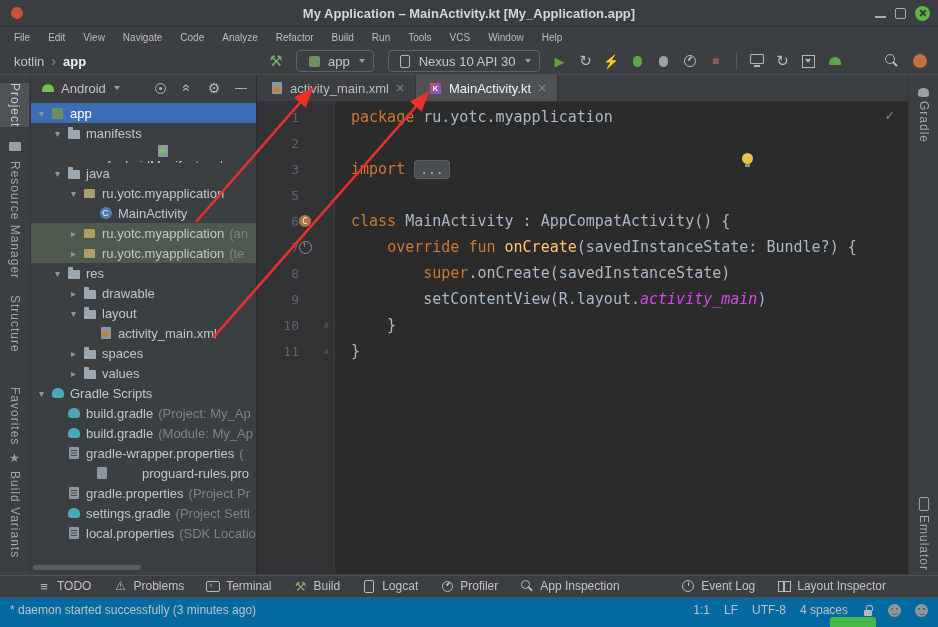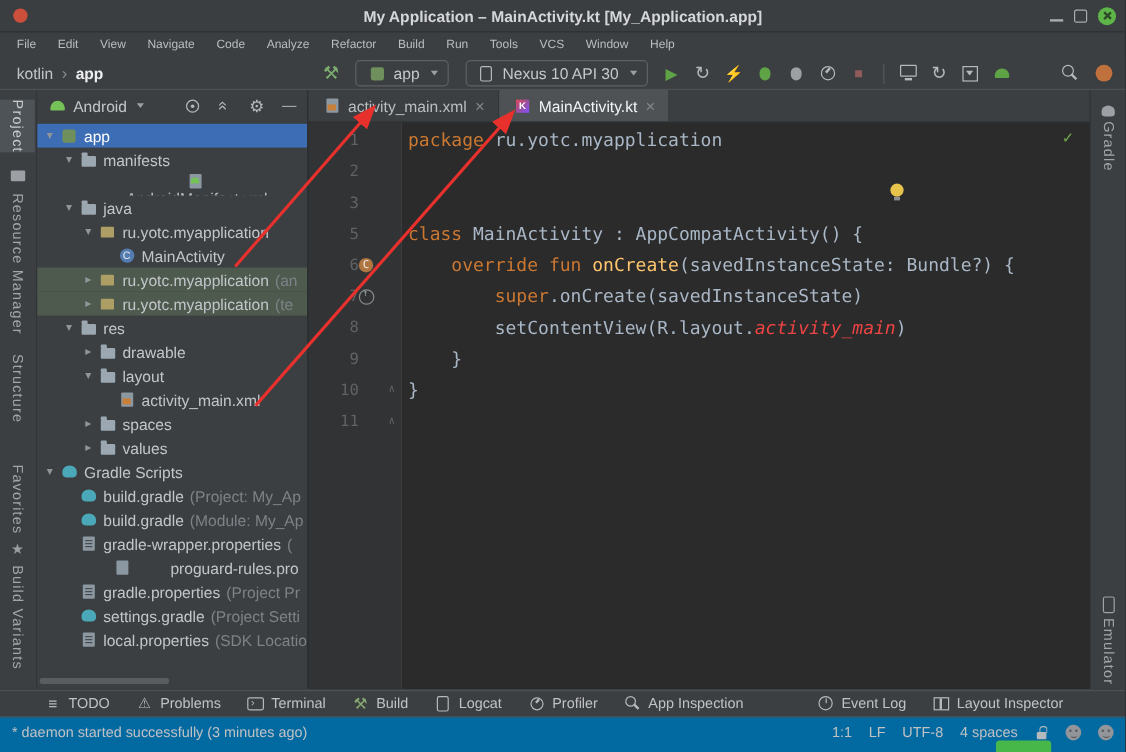--- a/index.html
+++ b/index.html
@@ -117,24 +117,24 @@
   .gutter{position:absolute;left:0;top:0;width:78px;bottom:0;background:#313335;border-right:1px solid #393B3D;box-sizing:border-box;padding-top:2px;}
   .grow{height:26px;display:flex;align-items:center;}
   .lnum{width:42px;text-align:right;color:#606366;font-size:13px;flex:none;}
   .gmark{width:21px;display:flex;justify-content:center;align-items:center;flex:none;}
   .gfold{width:13px;display:flex;justify-content:center;align-items:center;flex:none;color:#606366;font-size:9px;}
   .gfold-mark::before{content:"∧";}
   .mark-class{width:12px;height:12px;border-radius:50%;background:#B07642;text-align:center;}
   .mark-class::before{content:"C";color:#EFEFEF;font-size:9px;line-height:12px;display:block;}
   .mark-override{position:relative;width:11px;height:11px;border:1px solid #8A8D90;border-radius:50%;}
   .mark-override::before{content:"↑";position:absolute;left:2px;top:-1.5px;font-size:8px;color:#9CA0A3;}
-  .code{position:absolute;left:79px;top:0;right:0;bottom:0;padding:2px 0 0 4px;overflow:hidden;}
+  .code{position:absolute;left:79px;top:0;right:0;bottom:0;padding:2px 0 0 15px;overflow:hidden;}
   .cline{height:26px;line-height:26px;font-size:15px;white-space:pre;color:#A9B7C6;}
   .tok-kw{color:#CC7832;} .tok-pl{color:#A9B7C6;} .tok-fn{color:#FFC66D;}
-  .tok-prop{color:#ef4444;font-style:italic;}
+  .tok-prop{color:#d946ef;font-style:italic;}
   .tok-fold{background:#4A4E52;border:1px solid #5D6165;border-radius:4px;padding:1px 5px;color:#ABB7C5;font-size:13px;}
   .check{position:absolute;right:14px;top:5px;color:#73A74E;font-size:14px;font-weight:bold;}
   .bulb{position:absolute;left:485px;top:51px;width:11px;height:11px;border-radius:50%;background:#E8C34C;}
   .bulb::after{content:"";position:absolute;left:3px;top:11px;width:5px;height:3px;background:#8A8D90;}
 
   
   .bottombar{position:absolute;left:0;right:0;top:575px;height:21px;background:#3C3F41;border-top:1px solid #4E5052;
              display:flex;align-items:center;justify-content:space-between;padding:0 52px 0 36px;box-sizing:border-box;}
   .bb-group{display:flex;align-items:center;gap:21px;}
   .bbi{display:flex;align-items:center;gap:5px;font-size:12px;color:#C0C2C4;}
@@ -456,20 +456,21 @@
           </div>
           <div class="grow">
             <span class="lnum">11</span>
             <span class="gmark"></span>
             <span class="gfold gfold-mark"></span>
           </div>
         </div>
       <div class="code" id="code">
           <div class="cline"><span class="tok-kw">package</span><span class="tok-pl"> ru.yotc.myapplication</span></div>
           <div class="cline"></div>
+          <div class="cline"><span class="tok-kw">import </span><span class="tok-fold">...</span></div>
           <div class="cline"></div>
           <div class="cline"><span class="tok-kw">class</span><span class="tok-pl"> MainActivity : AppCompatActivity() {</span></div>
           <div class="cline"><span class="tok-pl">    </span><span class="tok-kw">override fun</span><span class="tok-fn"> onCreate</span><span class="tok-pl">(savedInstanceState: Bundle?) {</span></div>
           <div class="cline"><span class="tok-pl">        </span><span class="tok-kw">super</span><span class="tok-pl">.onCreate(savedInstanceState)</span></div>
           <div class="cline"><span class="tok-pl">        setContentView(R.layout.</span><span class="tok-prop">activity_main</span><span class="tok-pl">)</span></div>
           <div class="cline"><span class="tok-pl">    }</span></div>
           <div class="cline"><span class="tok-pl">}</span></div>
         </div>
       <span class="check">✓</span>
       <span class="bulb"></span>

